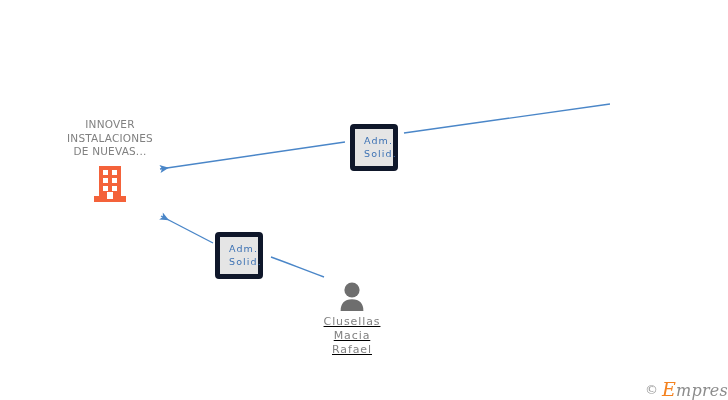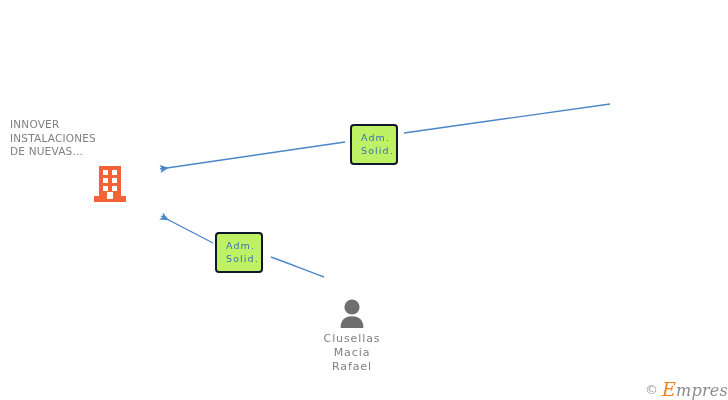--- a/index.html
+++ b/index.html
@@ -21,21 +21,21 @@
     top: 0;
     width: 728px;
     height: 400px;
     pointer-events: none;
   }
 
   
   .company-node {
     position: absolute;
     width: 200px;
-    text-align: left;
+    text-align: center;
   }
   .company-label {
     font-size: 10.5px;
     line-height: 13.5px;
     color: #808080;
     letter-spacing: 0.2px;
     white-space: pre-line;
     font-weight: normal;
   }
   .building-icon {
@@ -59,23 +59,23 @@
   .person-icon {
     display: block;
     margin: 0 auto;
   }
   .person-node.label-above .person-label { margin-bottom: 4px; }
   .person-node.label-below .person-label { margin-top: 4px; }
 
   
   .edge-label {
     position: absolute;
-    border: 2px solid #0f172a;
+    border: 5px solid #0f172a;
     border-radius: 4px;
-    background: #bef264;
+    background: #e5e5e5;
     color: #3d72b4;
     font-size: 9.5px;
     line-height: 13px;
     letter-spacing: 1.1px;
     padding: 5px 9px 6px 9px;
     text-align: center;
     white-space: pre-line;
     box-sizing: border-box;
   }
 
@@ -137,21 +137,21 @@
       <rect x="11" y="13" width="5" height="5" fill="#ffffff"></rect>
       <rect x="20" y="13" width="5" height="5" fill="#ffffff"></rect>
       <rect x="11" y="21" width="5" height="5" fill="#ffffff"></rect>
       <rect x="20" y="21" width="5" height="5" fill="#ffffff"></rect>
 
       <rect x="15" y="27" width="6" height="7" fill="#ffffff"></rect>
     </svg>
   </div>
 
 
-  <div class="person-node label-below" style="left:272px; top:298px;">
+  <div class="person-node label-below" style="left:272px; top:281px;text-decoration:underline;">
     <svg class="person-icon" width="32" height="30" viewBox="0 0 32 30">
       <circle cx="16" cy="9" r="7.6" fill="#6e6e6e"></circle>
       <path d="M 16,18.2 C 8.4,18.2 4.6,22.4 4.6,30 L 27.4,30 C 27.4,22.4 23.6,18.2 16,18.2 Z" fill="#6e6e6e"></path>
     </svg>
     <div class="person-label">Clusellas
 Macia
 Rafael</div>
   </div>
 
   <div class="edge-label" style="left:350px; top:124px; width:48px;">Adm.

